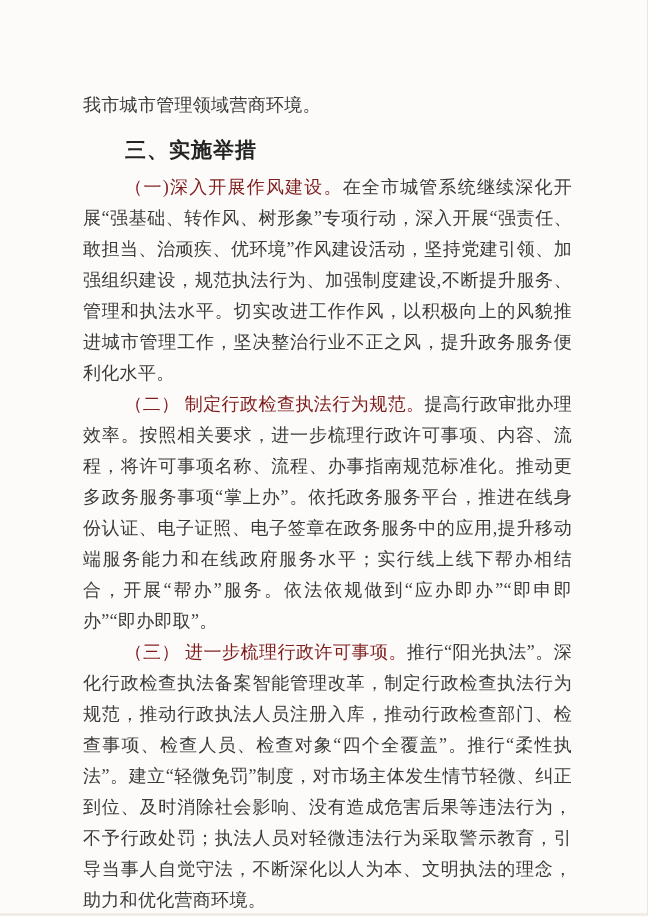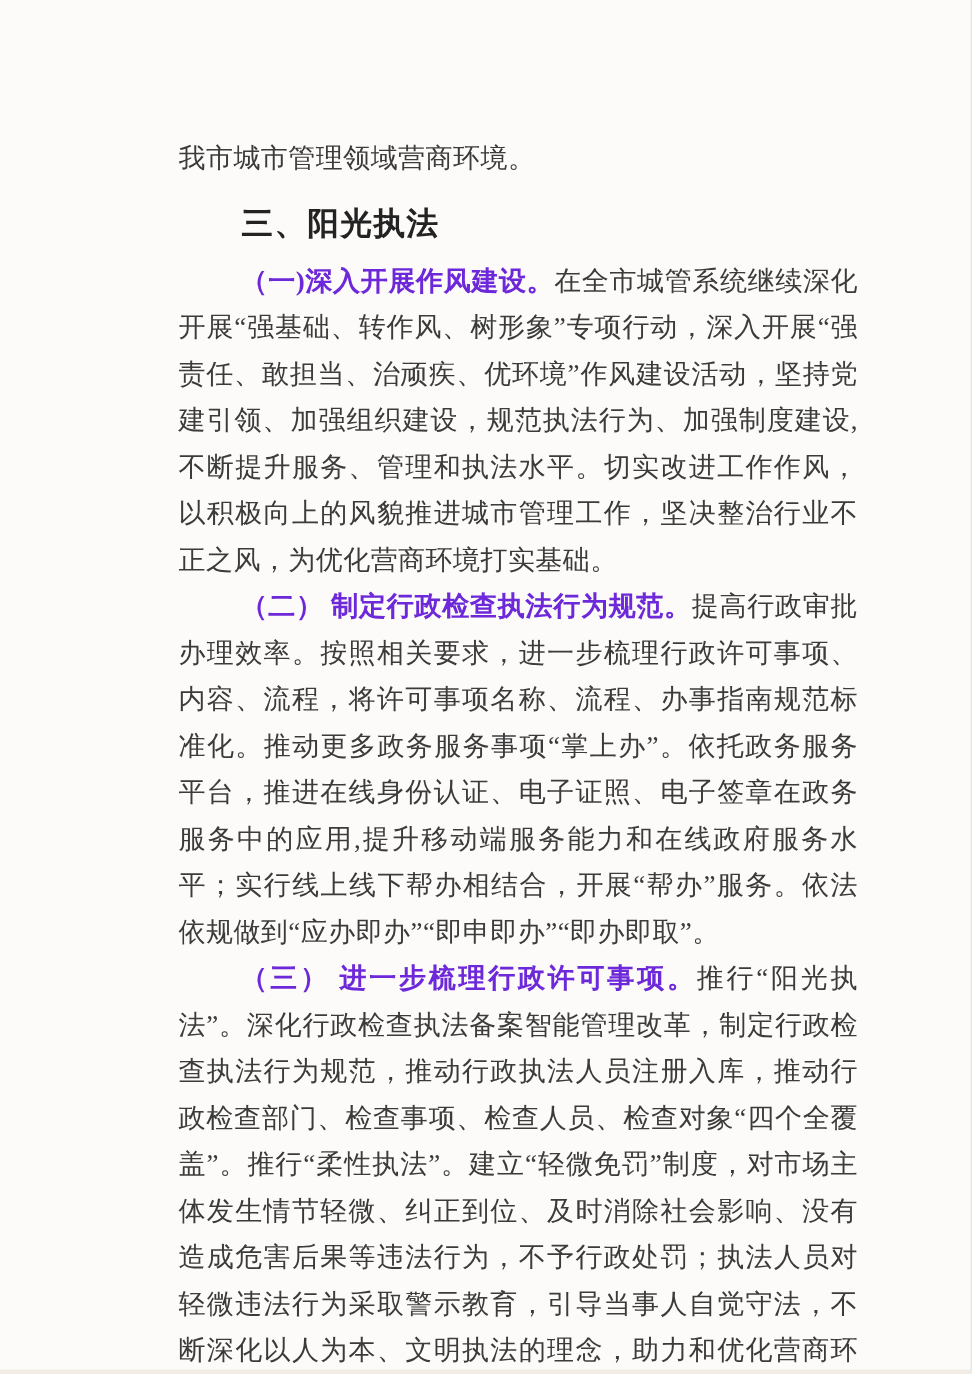--- a/index.html
+++ b/index.html
@@ -10,61 +10,61 @@
     background: #fdfdfc;
     overflow: hidden;
   }
   .page {
     box-sizing: border-box;
     width: 648px;
     height: 916px;
     background: #fcfbf9;
     border-right: 1px solid #eae7e2;
     border-bottom: 3px solid #f1ece5;
-    padding: 90px 75px 0 119px;
+    padding: 90px 75px 0 83px;
     font-family: "Liberation Serif", "DejaVu Serif", serif;
     color: #3b3b3b;
     position: relative;
   }
   .body-text {
     font-size: 18px;
     line-height: 31px;
     text-align: justify;
     letter-spacing: 0.3px;
     margin: 0;
   }
   .continuation {
     text-indent: 0;
   }
   .para {
     text-indent: 2.3em;
   }
   .para .lead {
-    font-weight: 700;
-    color: #6d28d9;
+    font-weight: 400;
+    color: #7f1d1d;
   }
   .section-heading {
     font-family: "Liberation Sans", "DejaVu Sans", sans-serif;
     font-size: 21px;
     font-weight: 700;
     color: #232323;
     line-height: 31px;
     margin: 13px 0 7px 0;
     text-indent: 2em;
     letter-spacing: 1px;
   }
 </style>
 </head>
 <body>
 
 <div class="page">
 
   <p class="body-text continuation">我市城市管理领域营商环境。</p>
 
-  <h2 class="section-heading">三、阳光执法</h2>
+  <h2 class="section-heading">三、实施举措</h2>
 
-  <p class="body-text para"><span class="lead">（一)深入开展作风建设。</span><span>在全市城管系统继续深化开展“强基础、转作风、树形象”专项行动，深入开展“强责任、敢担当、治顽疾、优环境”作风建设活动，坚持党建引领、加强组织建设，规范执法行为、加强制度建设,不断提升服务、管理和执法水平。切实改进工作作风，以积极向上的风貌推进城市管理工作，坚决整治行业不正之风，为优化营商环境打实基础。</span></p>
+  <p class="body-text para"><span class="lead">（一)深入开展作风建设。</span><span>在全市城管系统继续深化开展“强基础、转作风、树形象”专项行动，深入开展“强责任、敢担当、治顽疾、优环境”作风建设活动，坚持党建引领、加强组织建设，规范执法行为、加强制度建设,不断提升服务、管理和执法水平。切实改进工作作风，以积极向上的风貌推进城市管理工作，坚决整治行业不正之风，提升政务服务便利化水平。</span></p>
 
   <p class="body-text para"><span class="lead">（二） 制定行政检查执法行为规范。</span><span>提高行政审批办理效率。按照相关要求，进一步梳理行政许可事项、内容、流程，将许可事项名称、流程、办事指南规范标准化。推动更多政务服务事项“掌上办”。依托政务服务平台，推进在线身份认证、电子证照、电子签章在政务服务中的应用,提升移动端服务能力和在线政府服务水平；实行线上线下帮办相结合，开展“帮办”服务。依法依规做到“应办即办”“即申即办”“即办即取”。</span></p>
 
   <p class="body-text para"><span class="lead">（三） 进一步梳理行政许可事项。</span><span>推行“阳光执法”。深化行政检查执法备案智能管理改革，制定行政检查执法行为规范，推动行政执法人员注册入库，推动行政检查部门、检查事项、检查人员、检查对象“四个全覆盖”。推行“柔性执法”。建立“轻微免罚”制度，对市场主体发生情节轻微、纠正到位、及时消除社会影响、没有造成危害后果等违法行为，不予行政处罚；执法人员对轻微违法行为采取警示教育，引导当事人自觉守法，不断深化以人为本、文明执法的理念，助力和优化营商环境。</span></p>
 
 </div>
 
 </body></html>

